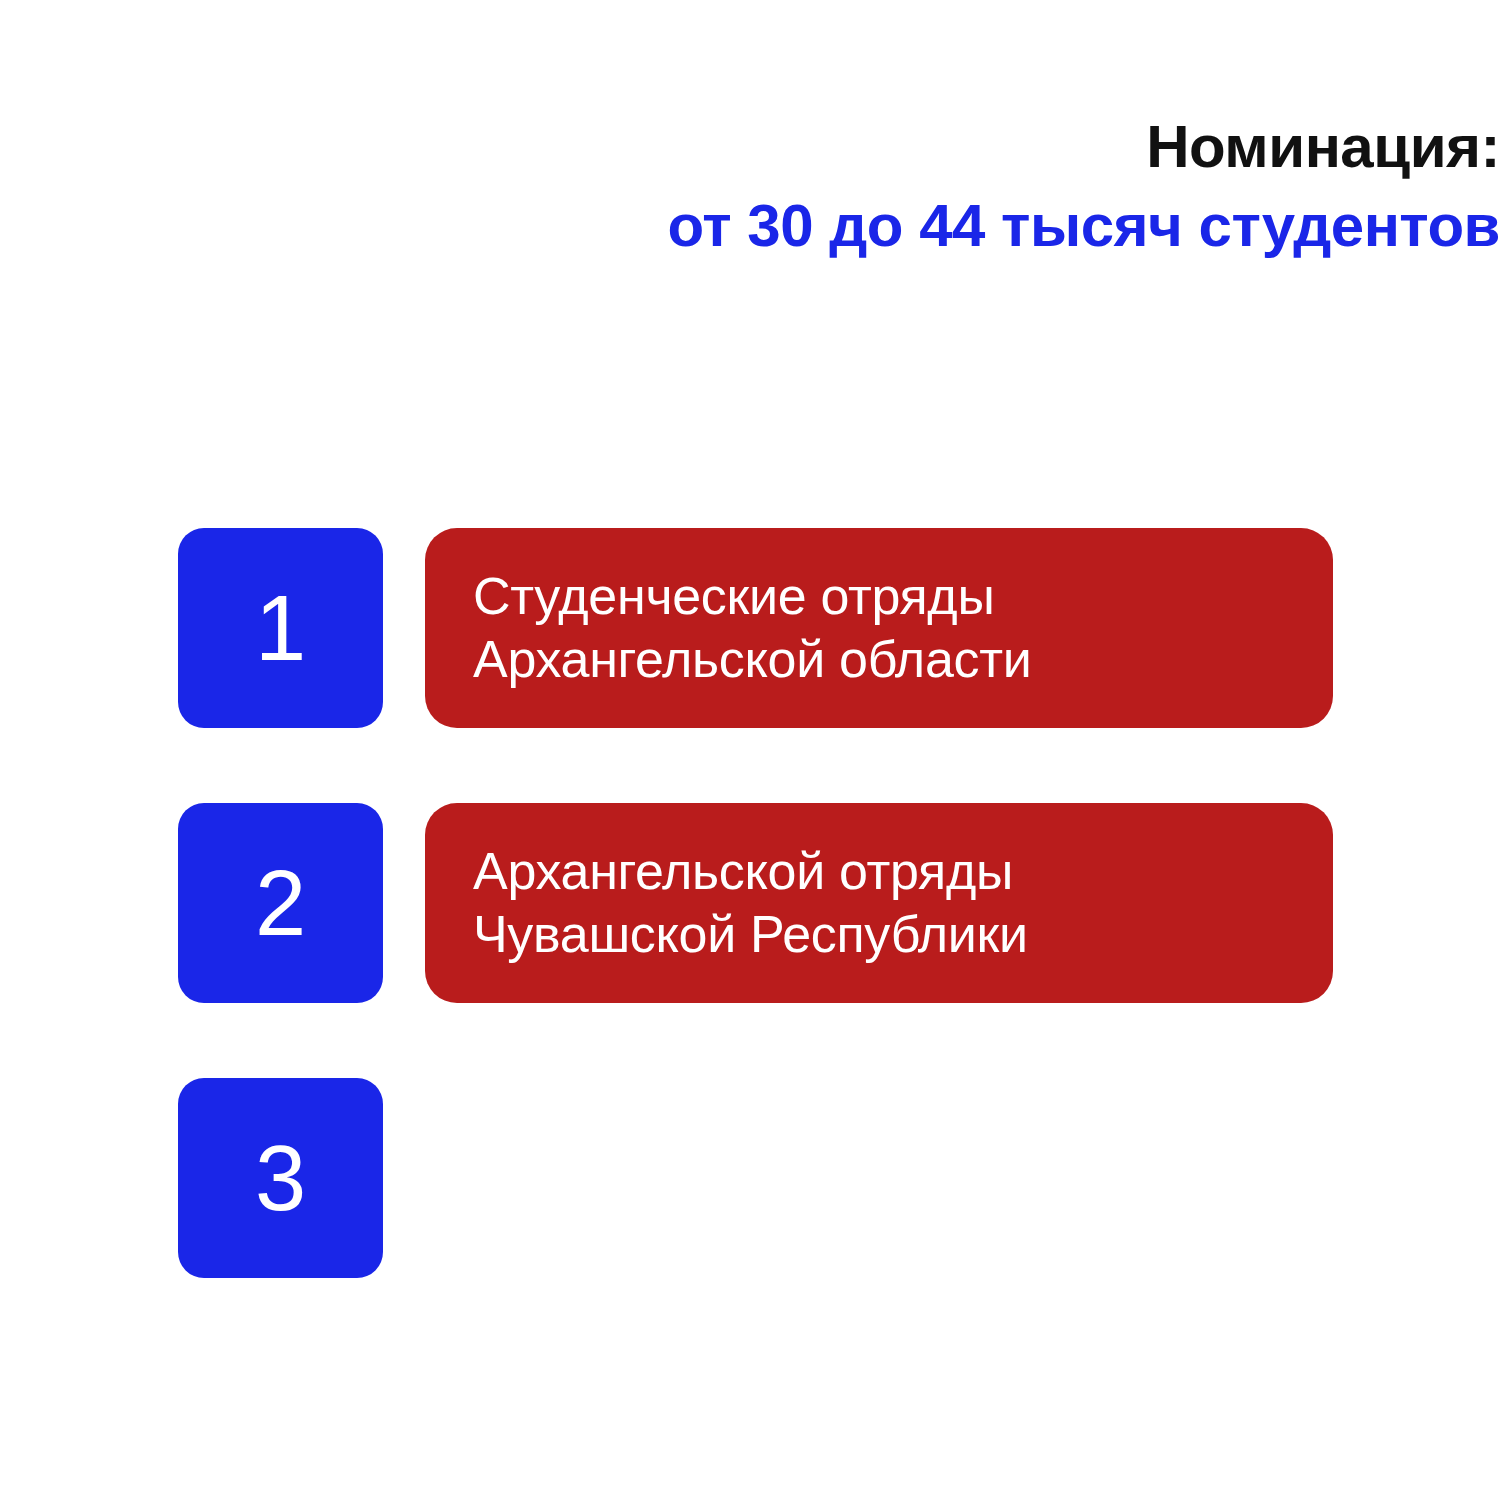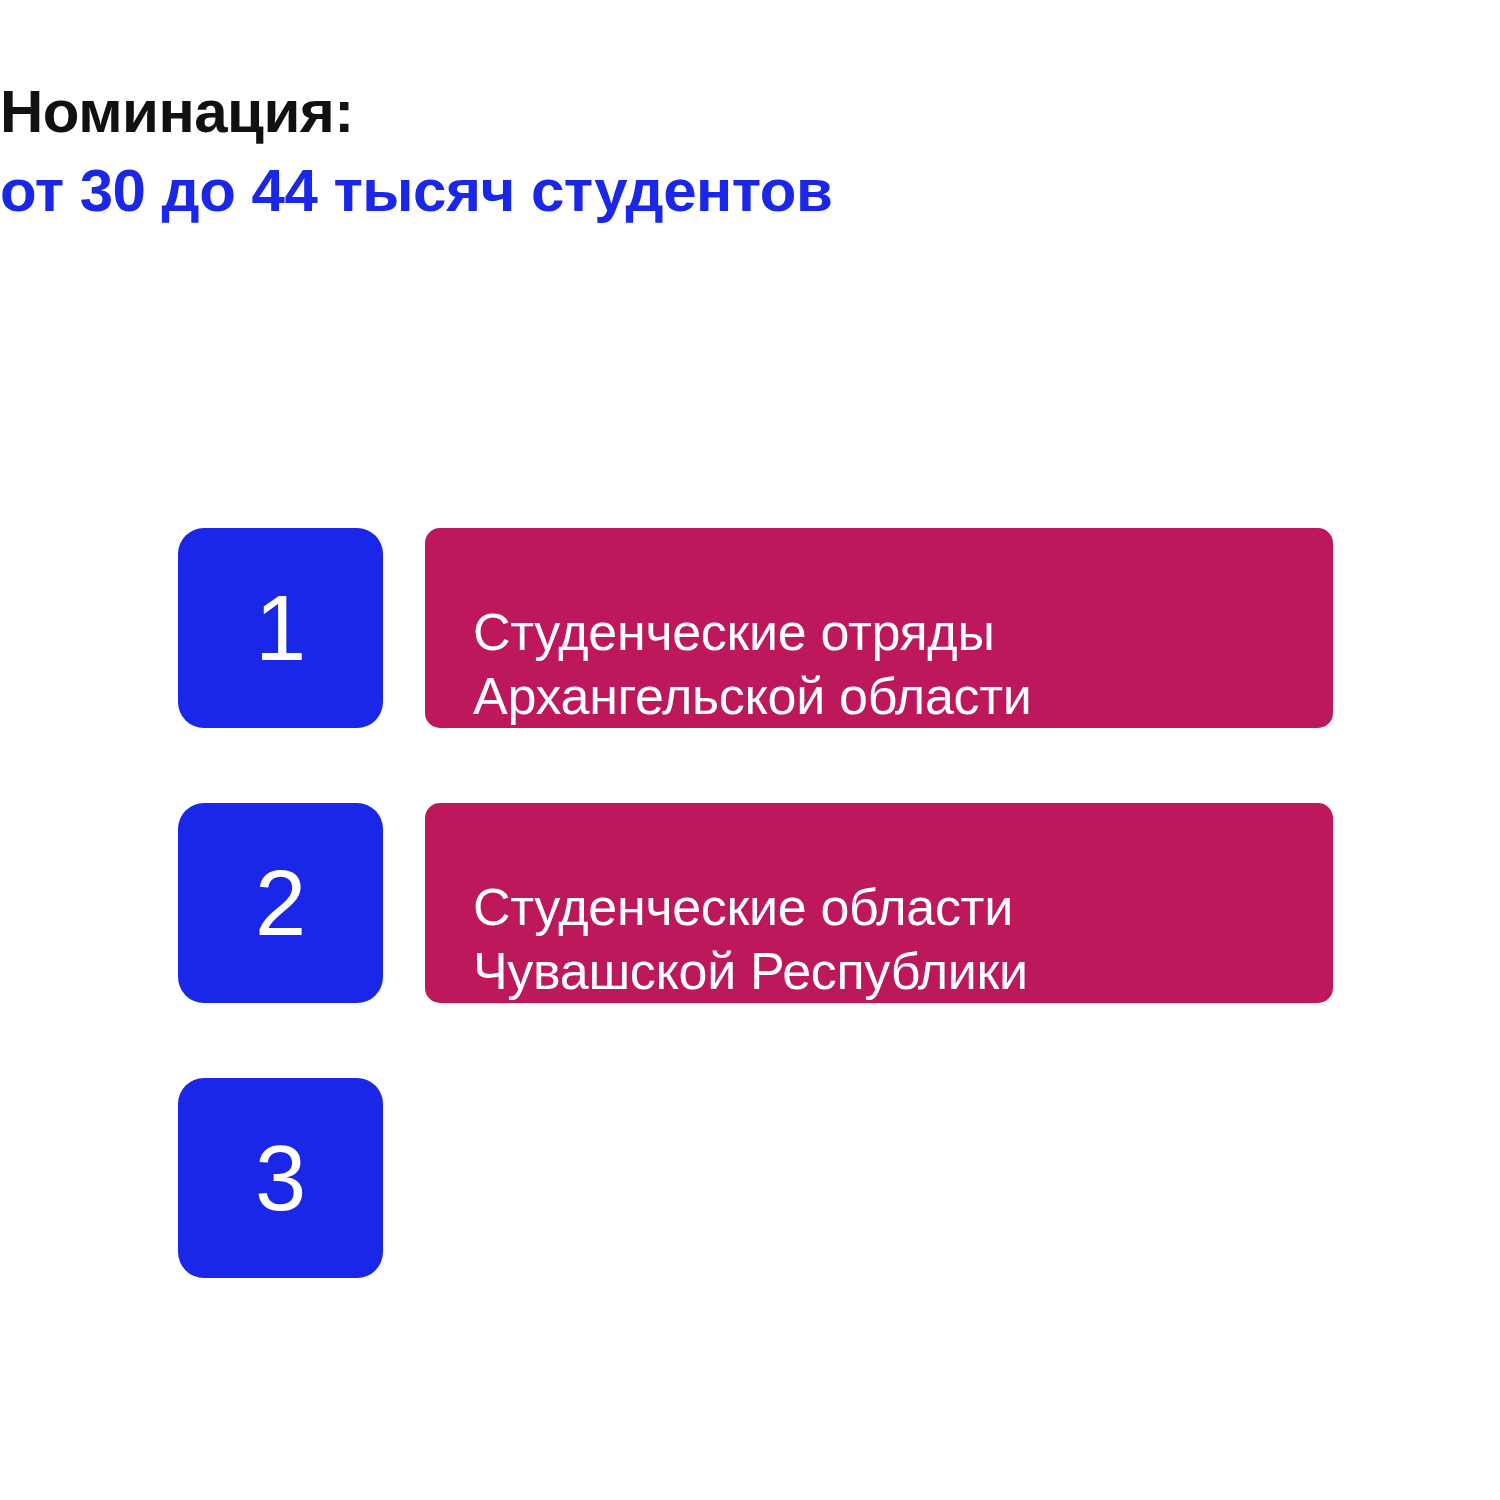--- a/index.html
+++ b/index.html
@@ -15,22 +15,22 @@
   }
   .slide {
     position: relative;
     width: 1500px;
     height: 1500px;
     box-sizing: border-box;
   }
 
   
   .header {
-    padding-top: 78px;
-    text-align: left;
+    padding-top: 113px;
+    text-align: right;
   }
   .title-line1 {
     font-size: 60px;
     font-weight: bold;
     color: #111111;
     letter-spacing: -0.5px;
     line-height: 1.12;
   }
   .title-line2 {
     font-size: 60px;
@@ -64,24 +64,24 @@
     display: flex;
     align-items: center;
     justify-content: center;
     color: #ffffff;
     font-size: 92px;
     font-weight: 500;
     line-height: 1;
   }
   .name-card {
     flex: 1 1 auto;
-    background: #be185d;
-    border-radius: 15px;
+    background: #b91c1c;
+    border-radius: 32px;
     display: flex;
-    align-items: flex-end;
+    align-items: center;
     padding: 0 48px;
     box-sizing: border-box;
   }
   .name-text {
     color: #ffffff;
     font-size: 52px;
     font-weight: 500;
     line-height: 1.22;
     letter-spacing: -0.3px;
   }
@@ -101,21 +101,21 @@
     <div class="row">
       <div class="rank-badge">1</div>
       <div class="name-card">
         <div class="name-text">Студенческие отряды Архангельской области</div>
       </div>
     </div>
 
     <div class="row">
       <div class="rank-badge">2</div>
       <div class="name-card">
-        <div class="name-text">Студенческие области Чувашской Республики</div>
+        <div class="name-text">Архангельской отряды Чувашской Республики</div>
       </div>
     </div>
 
     <div class="row">
       <div class="rank-badge">3</div>
     </div>
 
   </div>
 </div>
 

